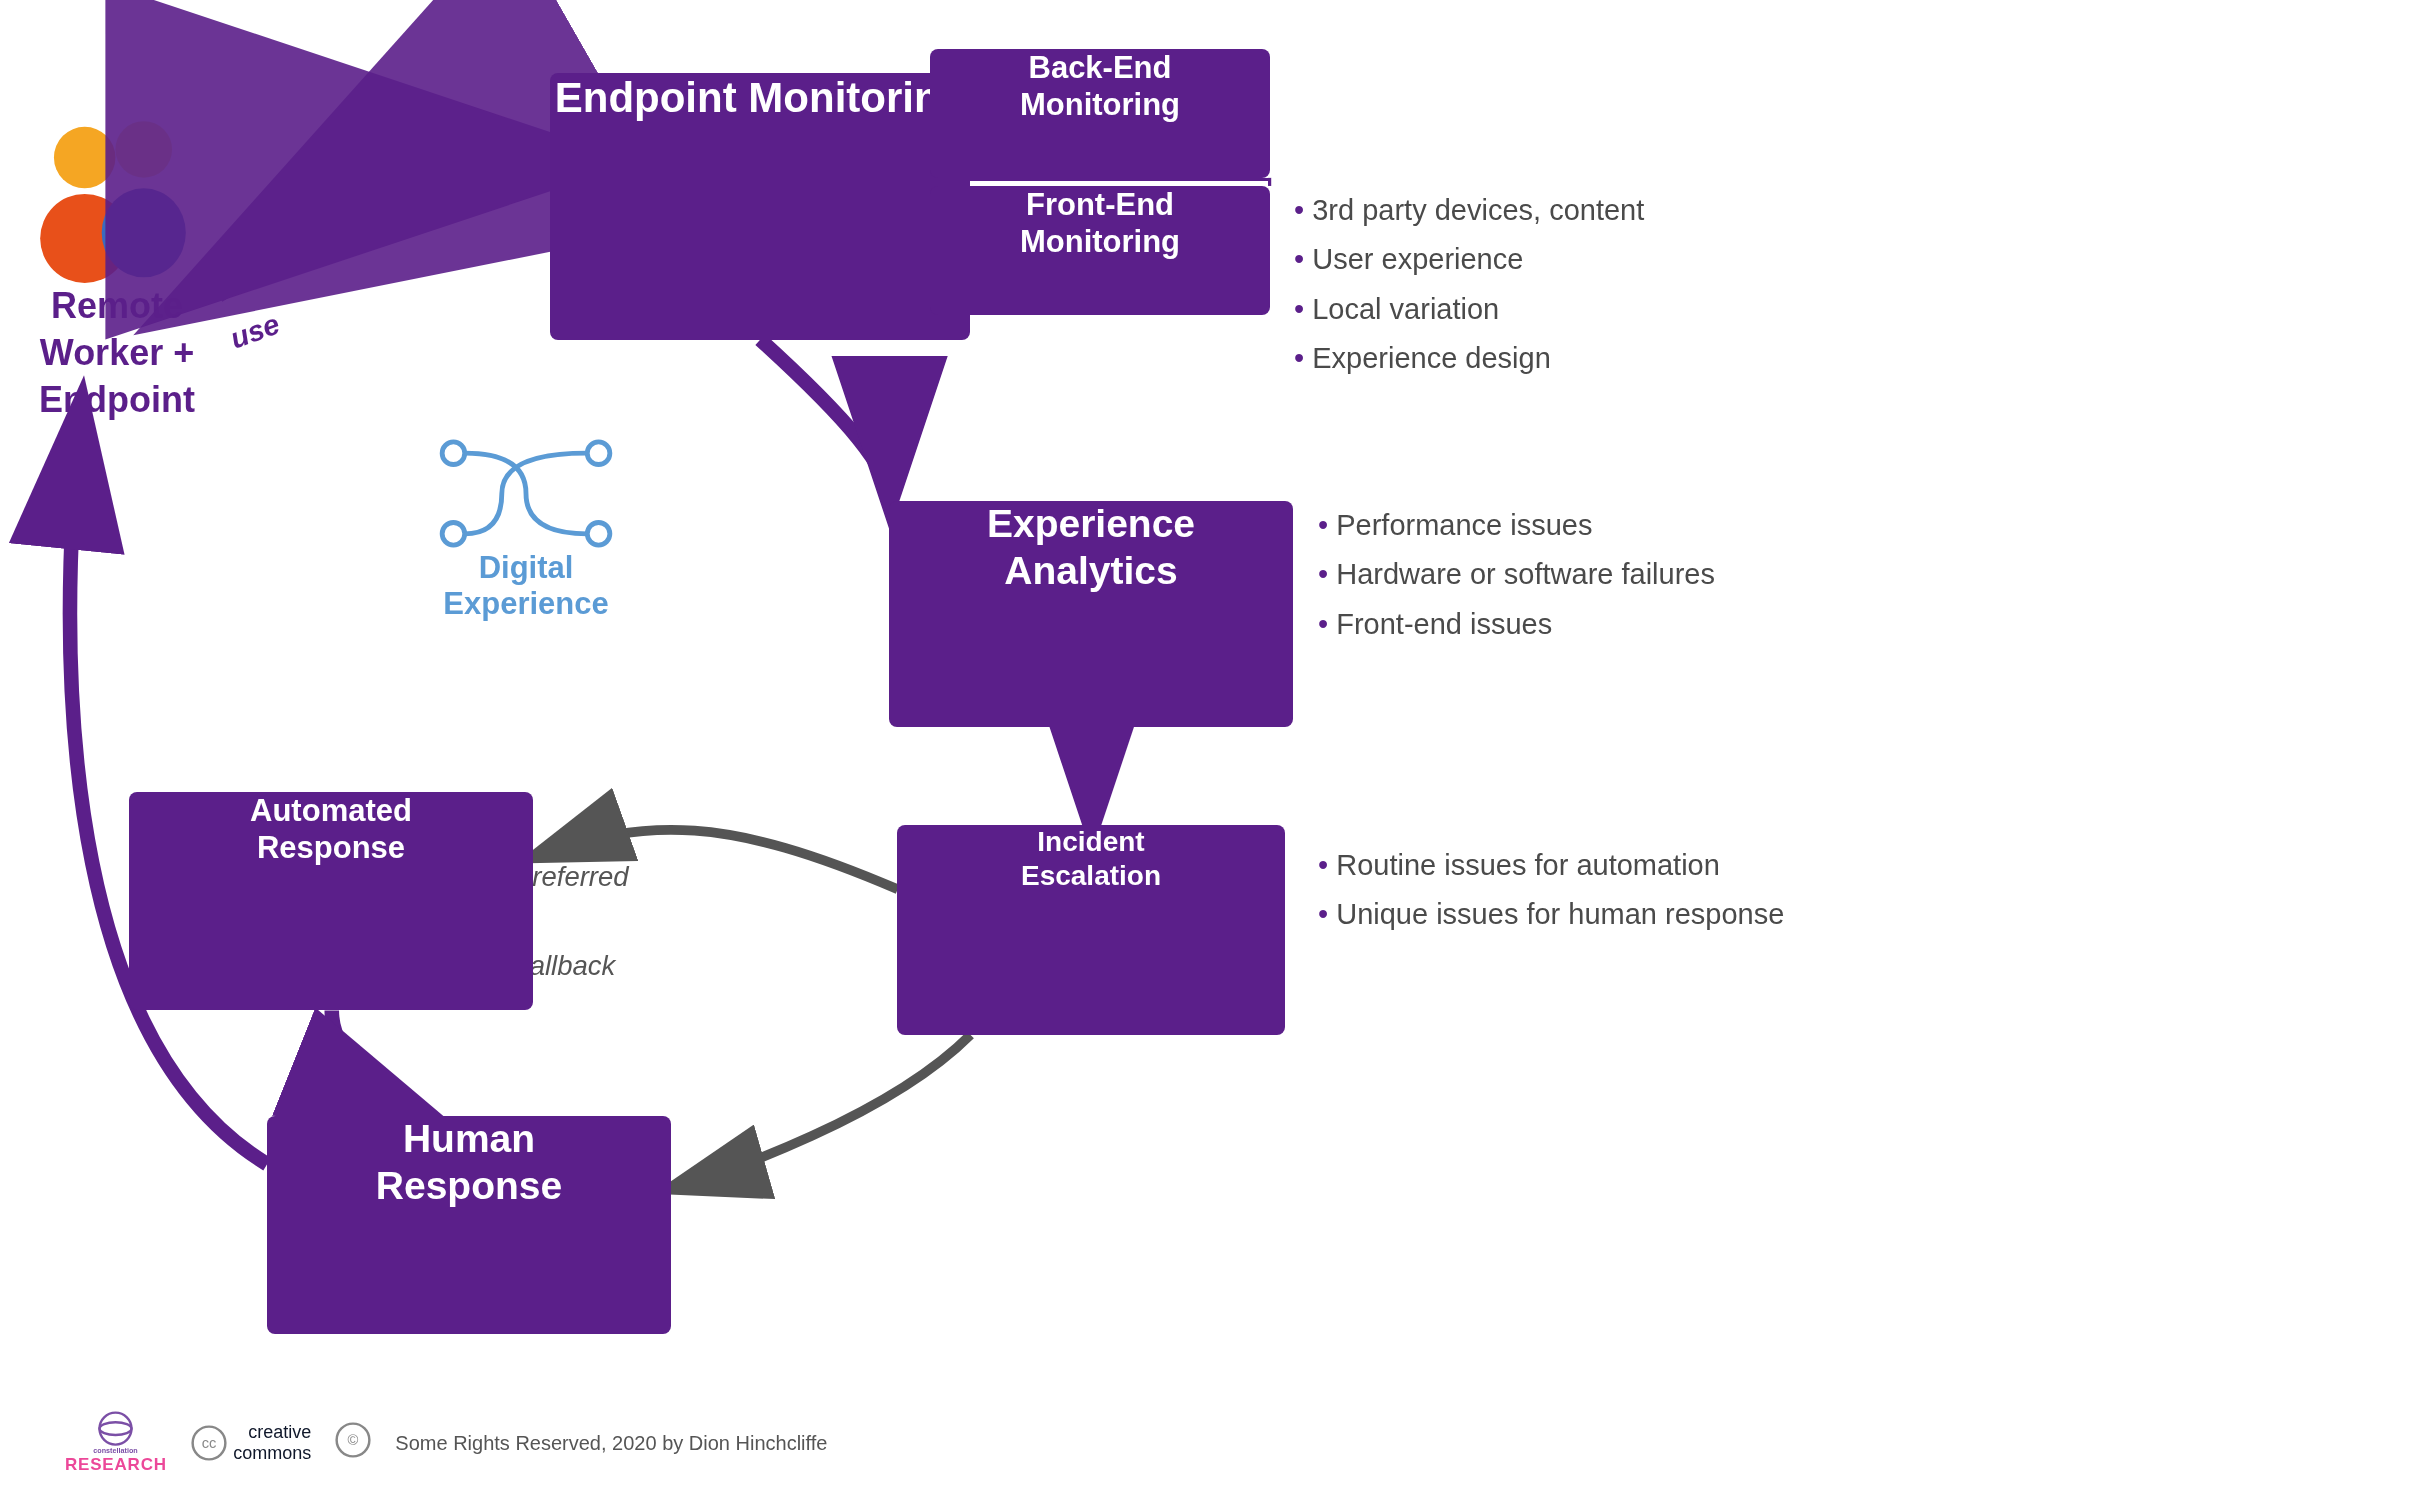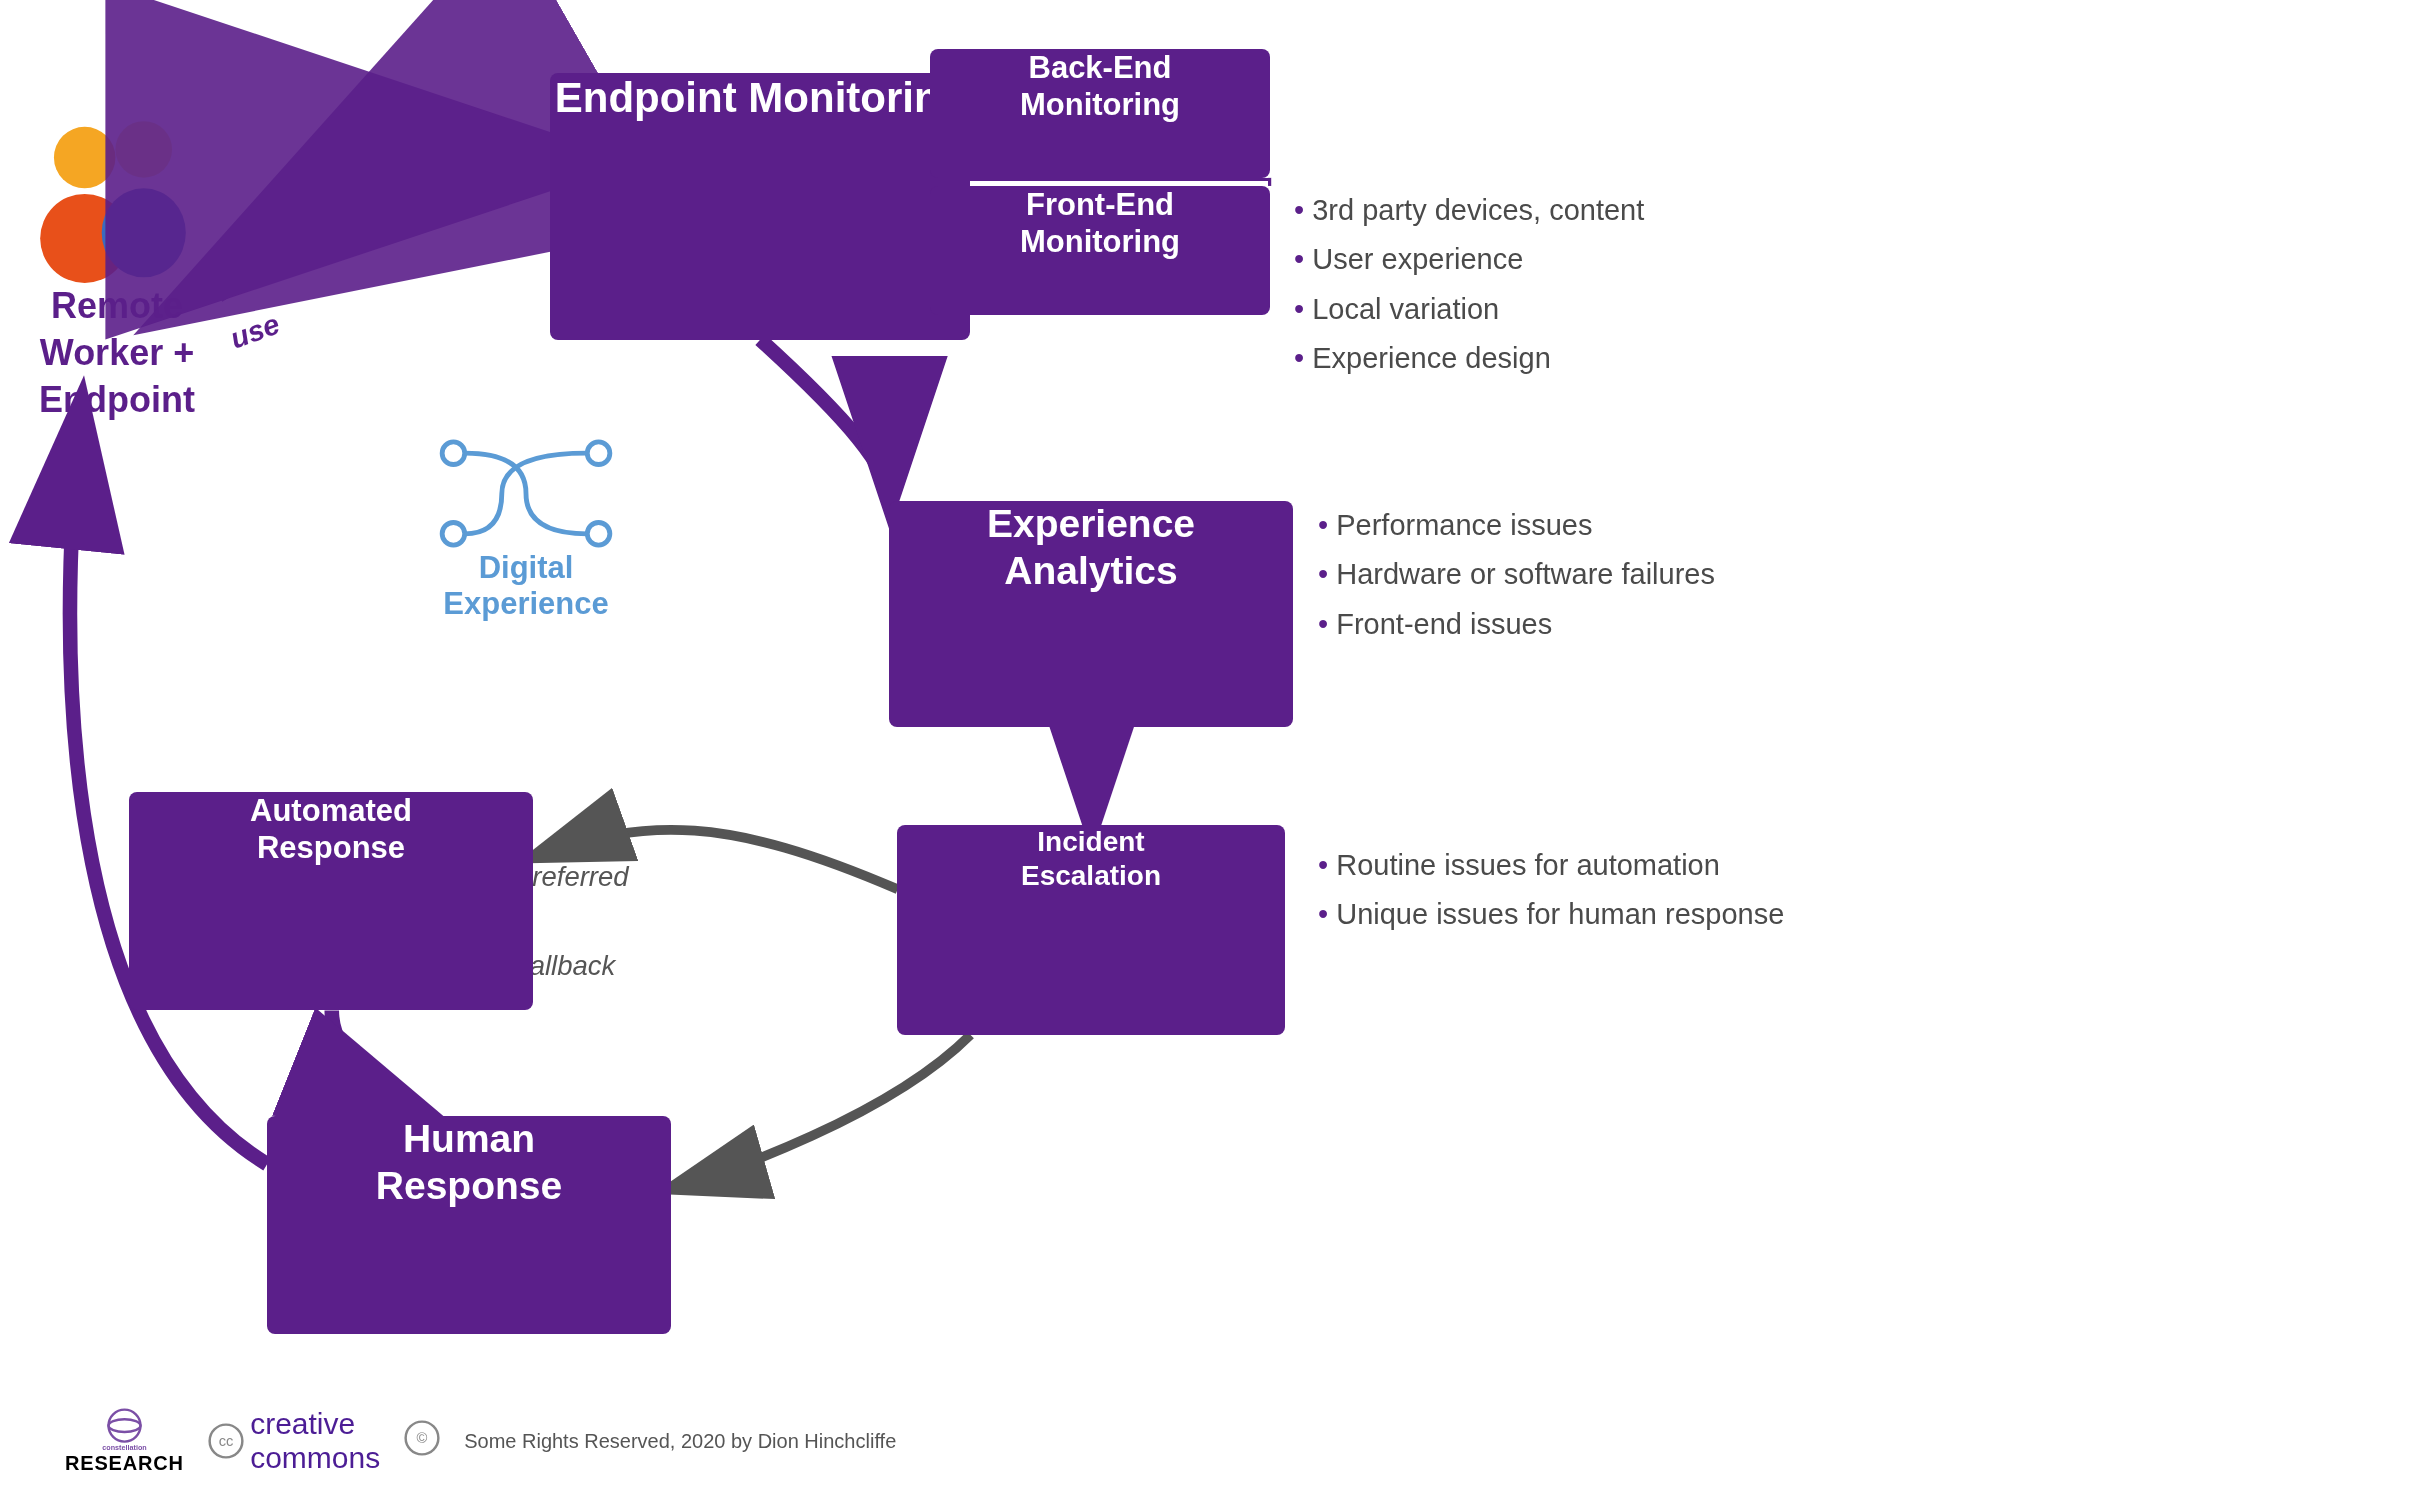--- a/index.html
+++ b/index.html
@@ -373,29 +373,29 @@
   <div class="fallback-label">fallback</div>
 
   <div class="footer">
 
     <div style="display:flex; flex-direction:column; align-items:center;">
       <svg width="49" height="44" viewBox="0 0 60 55" style="font-size:28px">
         <circle cx="30" cy="22" r="20" fill="none" stroke="#7B4FA6" stroke-width="3"></circle>
         <ellipse cx="30" cy="22" rx="20" ry="8" fill="none" stroke="#7B4FA6" stroke-width="3"></ellipse>
         <text x="30" y="52" text-anchor="middle" font-size="9" fill="#7B4FA6" font-weight="bold">constellation</text>
       </svg>
-      <span style="font-size:20px; color:#000000; font-weight:bold; letter-spacing:0.8px;">RESEARCH</span>
+      <span style="font-size:17px; color:#ec4899; font-weight:bold; letter-spacing:0.8px;">RESEARCH</span>
     </div>
 
     <div style="display:flex; align-items:center; gap:6.5px;">
       <svg width="36" height="36" viewBox="0 0 44 44" style="font-size:28px">
         <circle cx="22" cy="22" r="20" fill="none" stroke="#888" stroke-width="3"></circle>
         <text x="22" y="28" text-anchor="middle" font-size="18" fill="#888">cc</text>
       </svg>
-      <span style="font-size:30px; color:#4c1d95;">creative<br>commons</span>
+      <span style="font-size:18px; color:#0f172a;text-align:right;">creative<br>commons</span>
     </div>
 
     <div>
       <svg width="36" height="36" viewBox="0 0 44 44" style="font-size:28px">
         <circle cx="22" cy="22" r="20" fill="none" stroke="#888" stroke-width="3"></circle>
         <text x="22" y="28" text-anchor="middle" font-size="18" fill="#888">©</text>
       </svg>
     </div>
 
     <span style="font-size:20px; color:#555;">Some Rights Reserved, 2020 by Dion Hinchcliffe</span>

